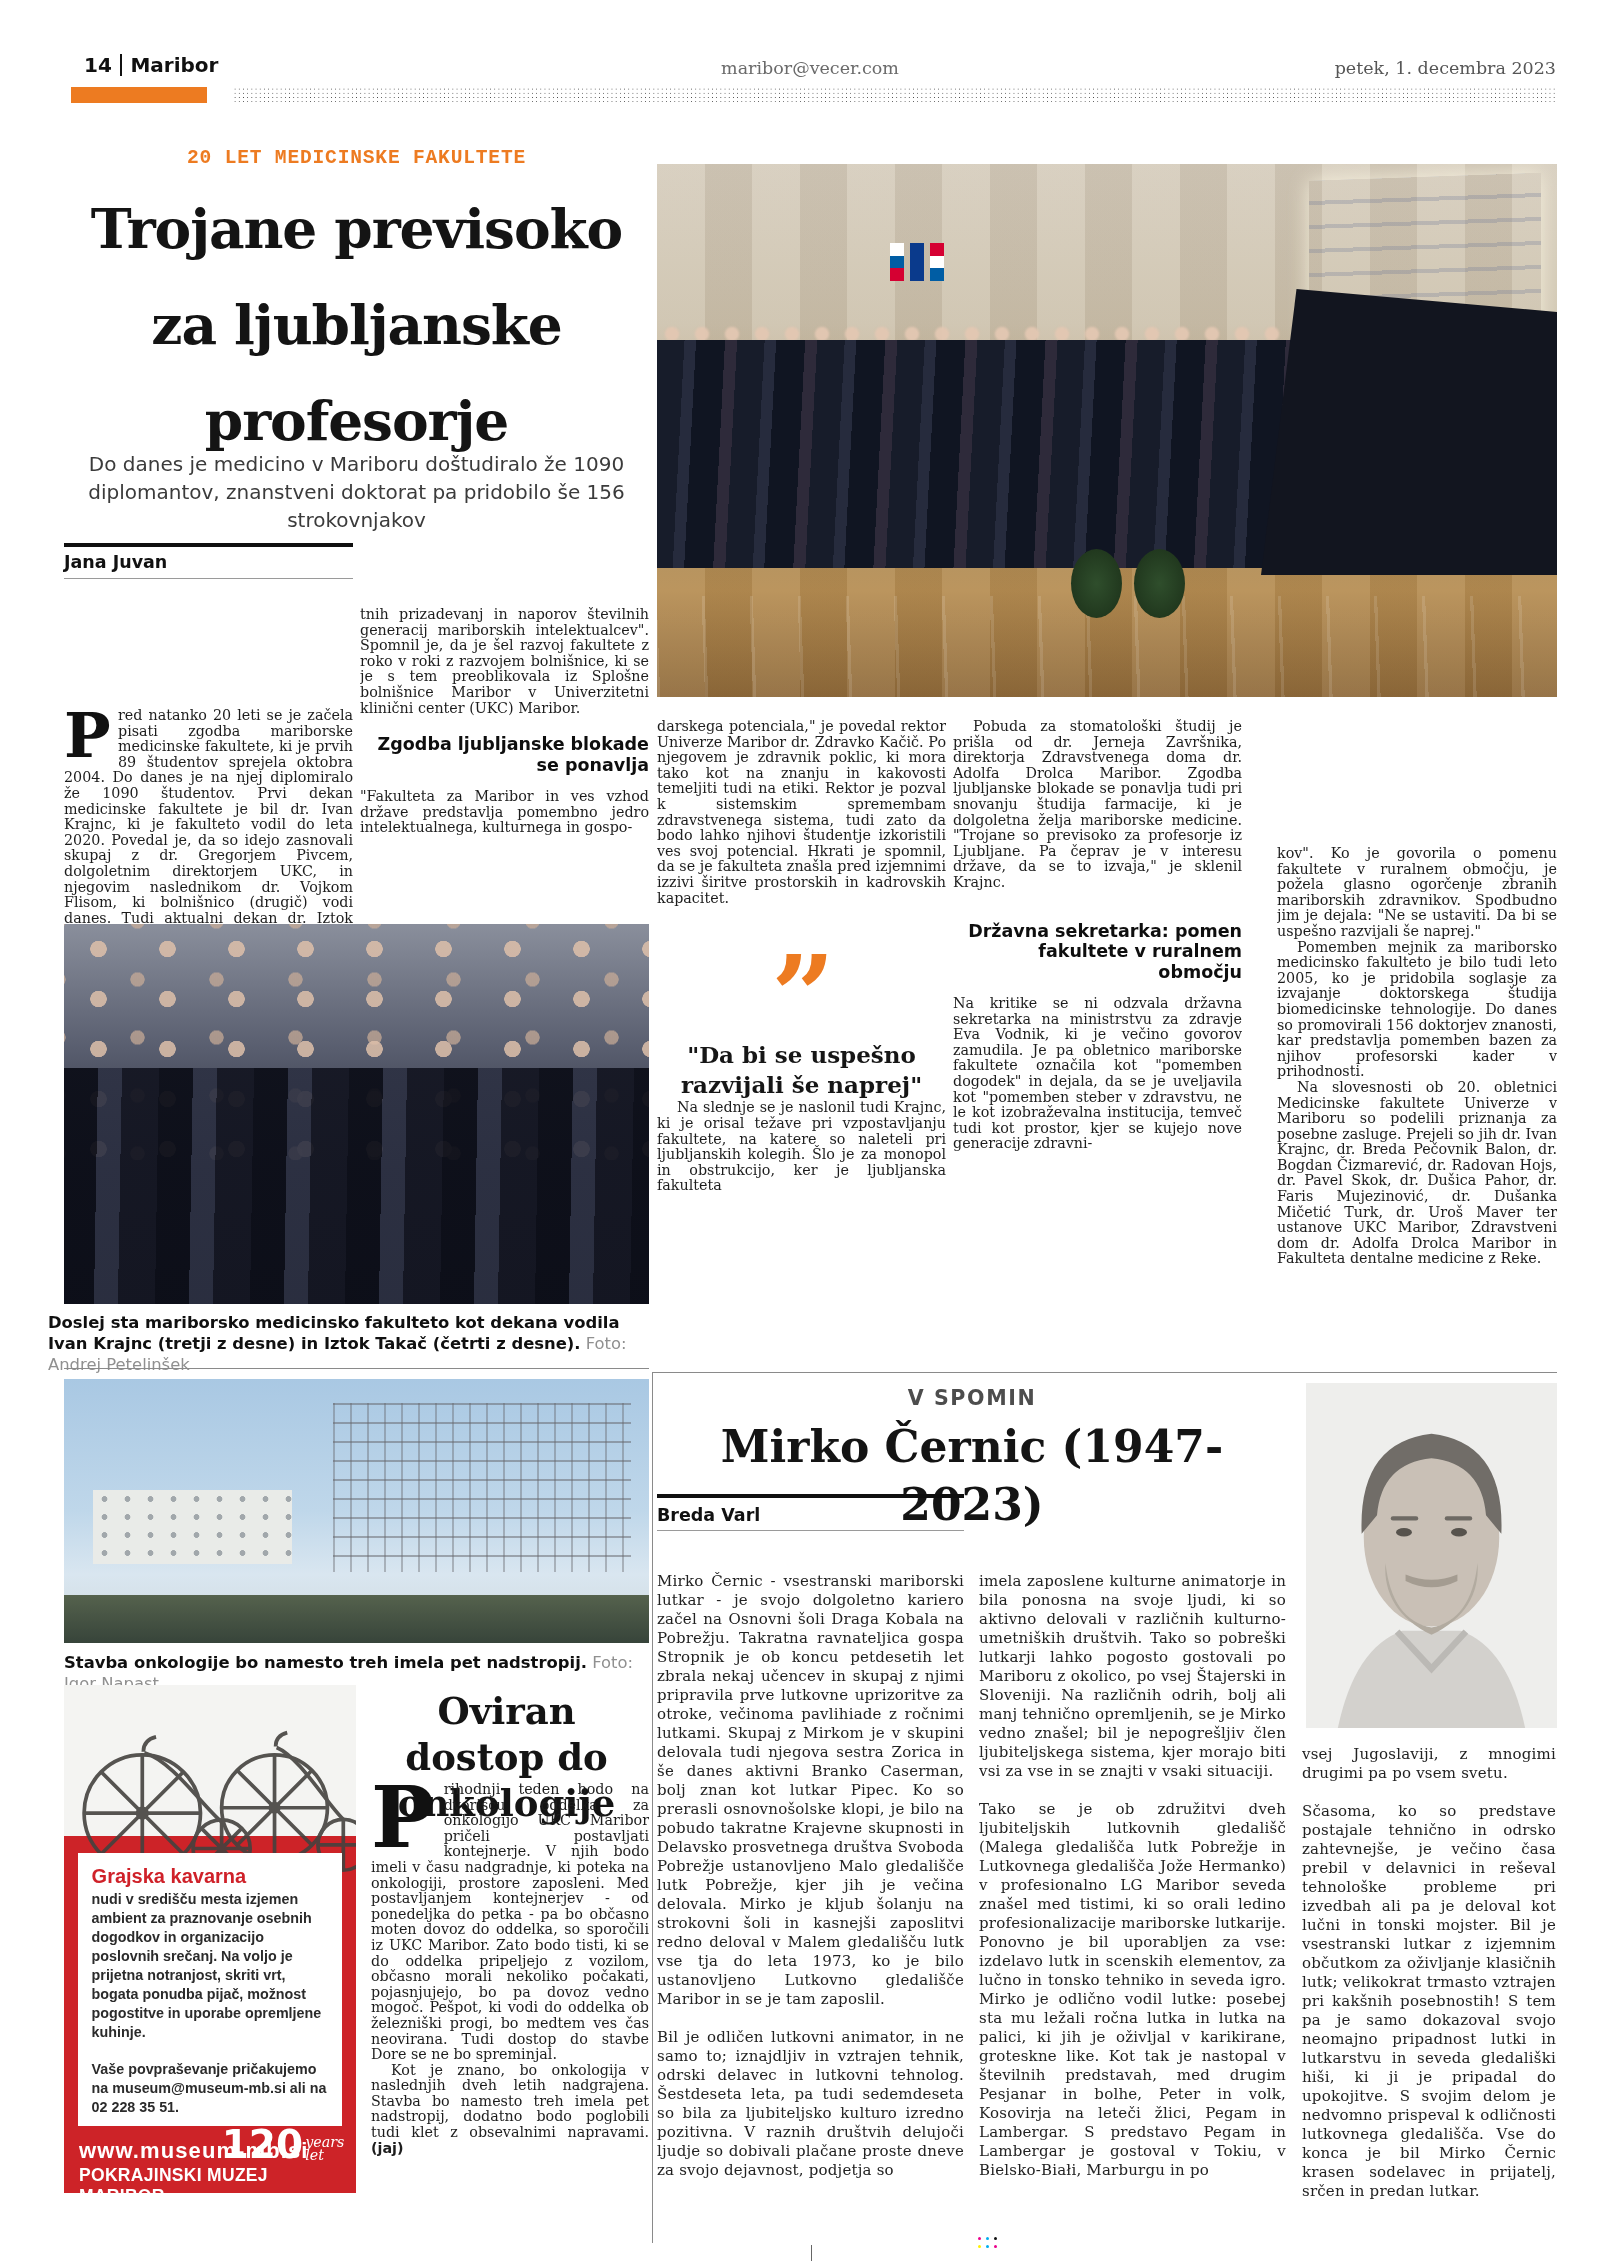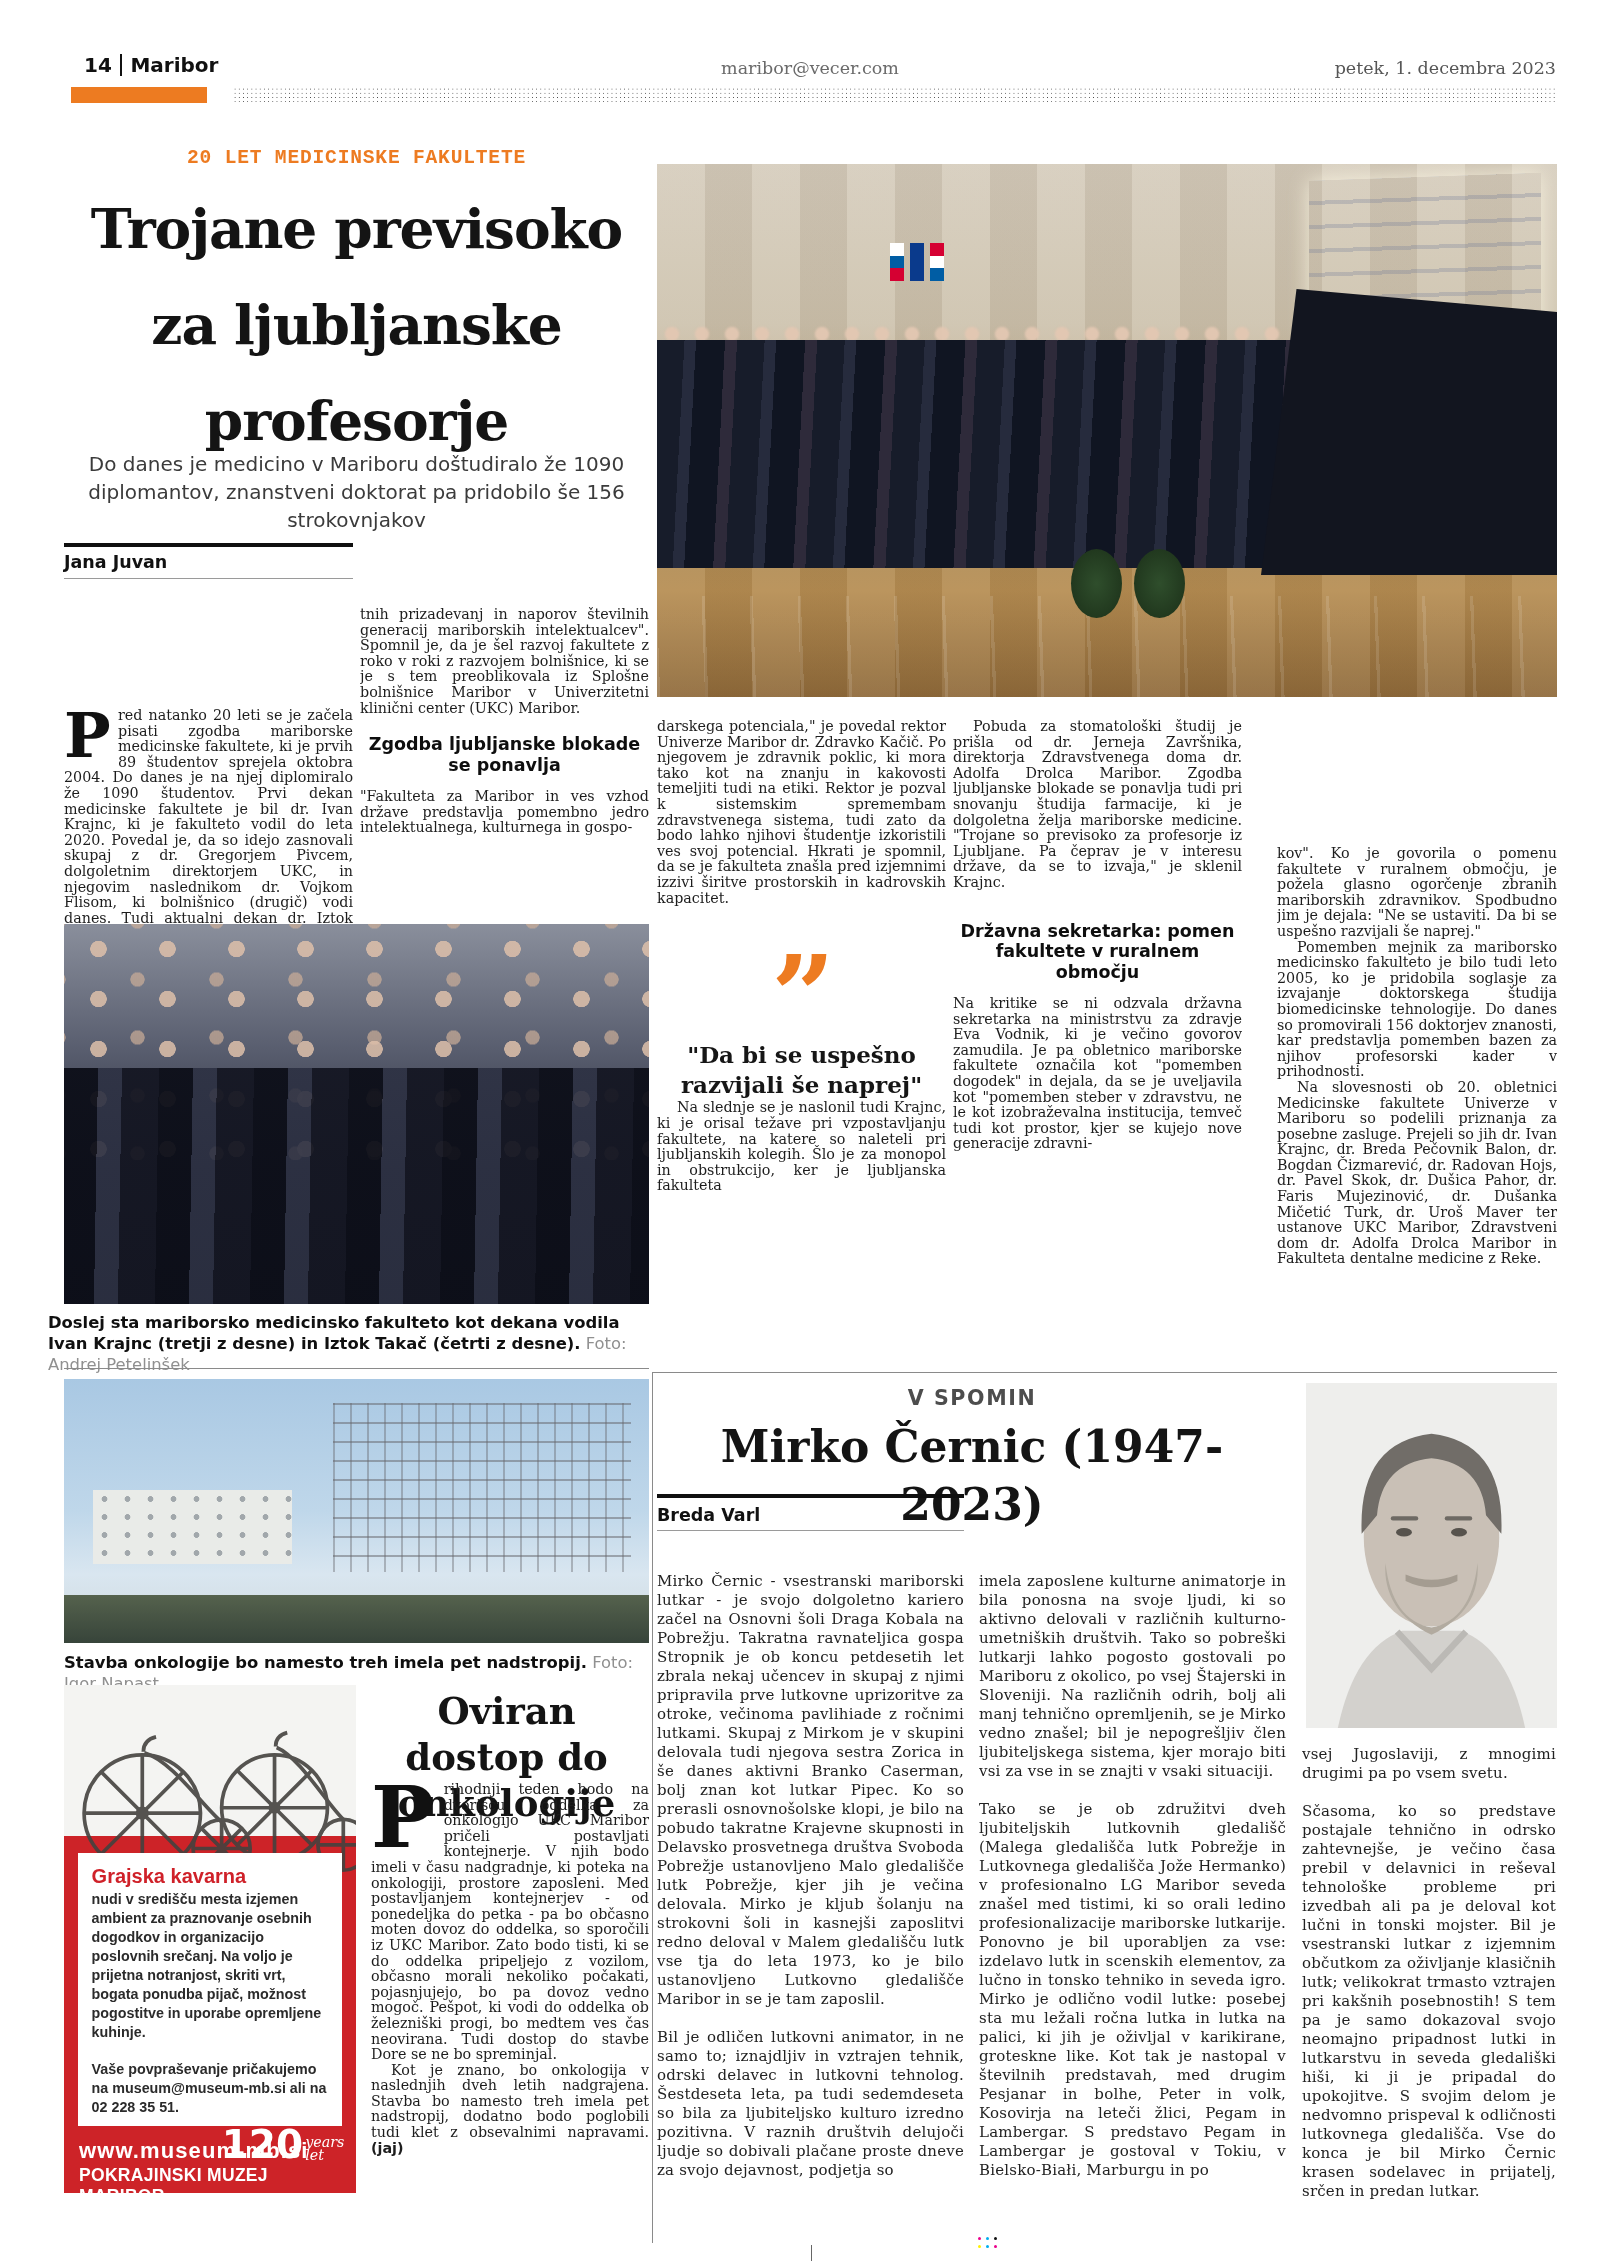--- a/index.html
+++ b/index.html
@@ -28,21 +28,21 @@
   .byrule{height:3.7px;background:#0f0f0f}
   .bythin{height:1.1px;background:#9a9a9a}
   .byline{font-family:"DejaVu Sans",sans-serif;font-weight:700;font-size:17.5px;color:#111}
 
   .bodytext{font-size:14.3px;line-height:15.6px;text-align:justify;color:#1d1d1d;overflow:hidden}
   .bodytext p{margin:0}
   .bodytext p.ind{text-indent:20px}
   .dropcap{float:left;font-weight:700;font-size:62px;line-height:51px;padding:2.1px 7.4px 0 0;color:#111}
   .dropcap.big{font-size:84px;line-height:68px;padding-right:9.5px}
   .subhead{font-family:"DejaVu Sans",sans-serif;font-weight:700;font-size:17.5px;line-height:20.6px;
-           color:#0e0e0e;text-align:center;text-indent:0}
+           color:#0e0e0e;text-align:right;text-indent:0}
 
   .caption{font-family:"DejaVu Sans",sans-serif;font-weight:700;font-size:16.4px;line-height:21px;color:#101010}
   .credit{font-weight:400;color:#909090}
 
   #pullquote{margin-top:51px;text-align:center}
   #qmarks{color:#ed7b21;font-size:111px;line-height:79px;font-weight:700;letter-spacing:-3.2px}
   #qtext{font-weight:700;font-size:23px;line-height:30px;color:#161616;margin-top:4.2px}
 
   .rule{background:#8a8a8a}
 

